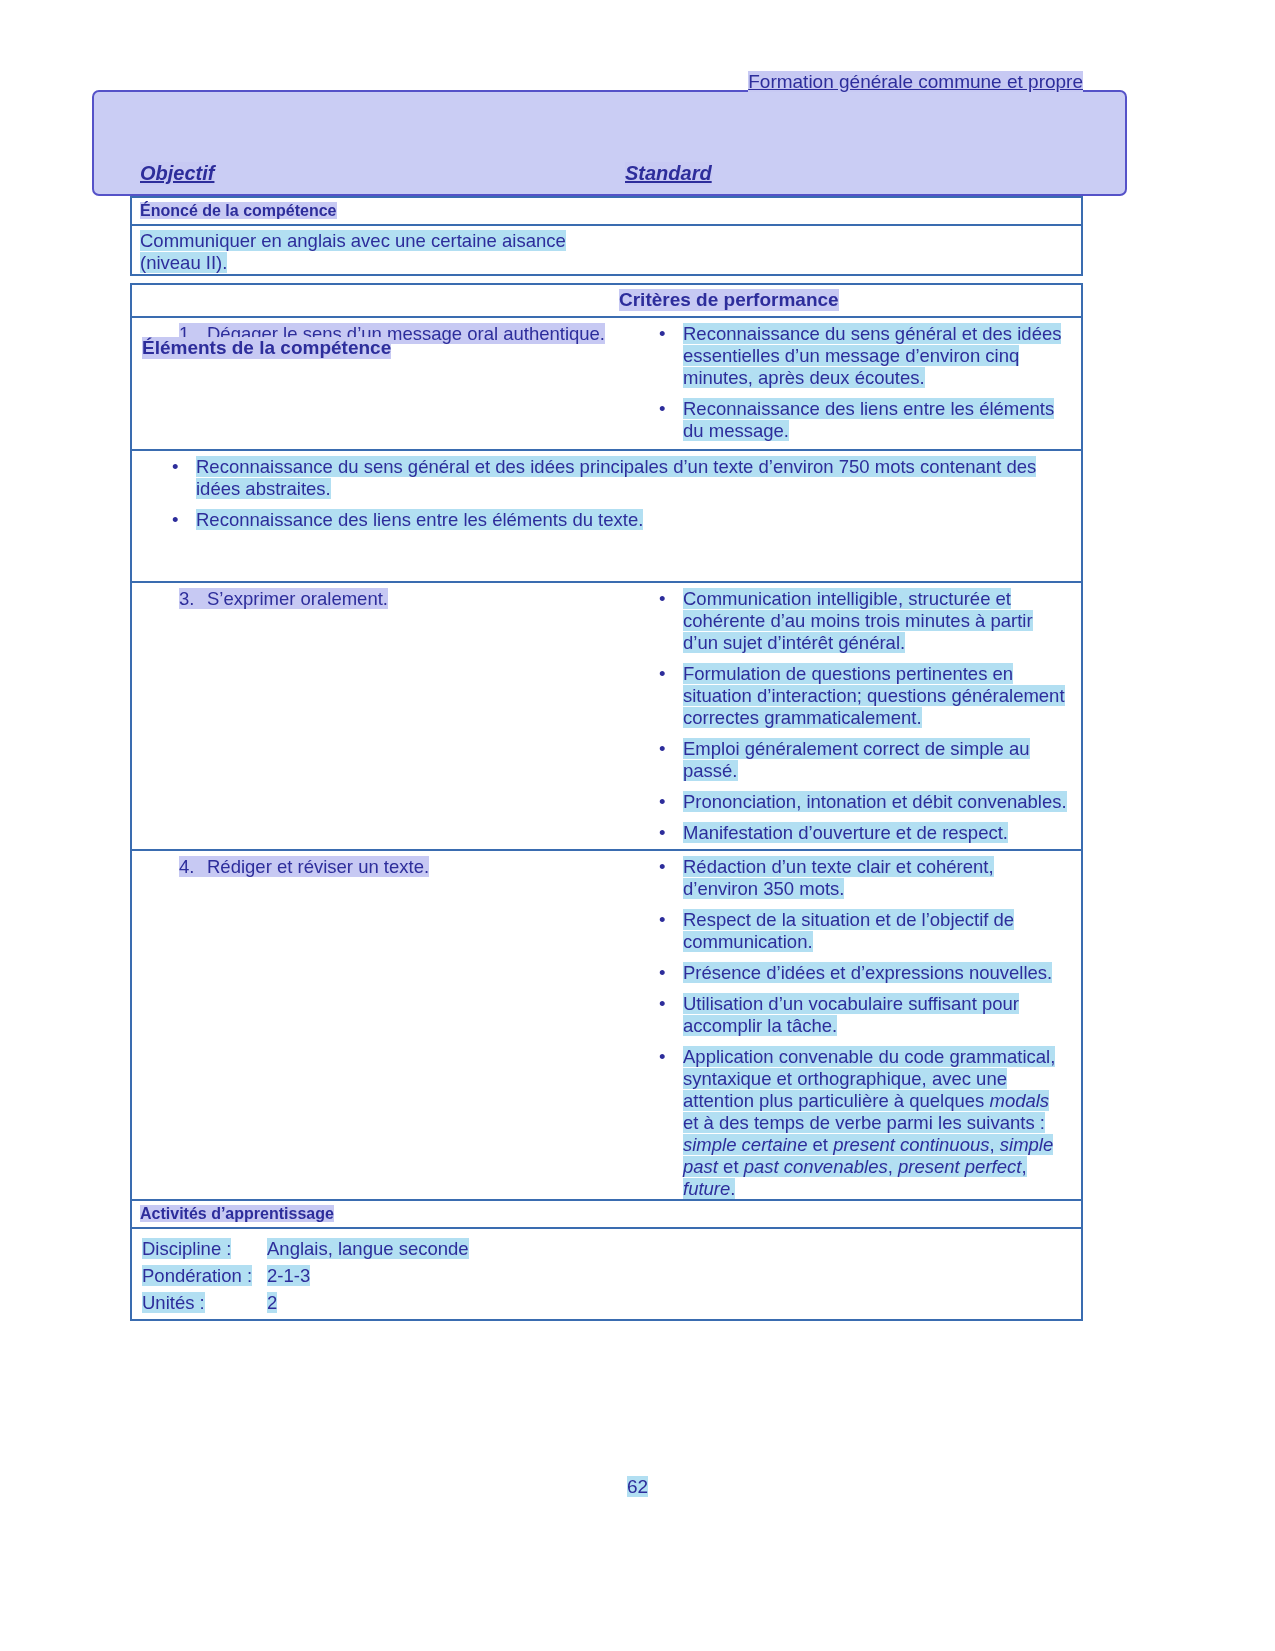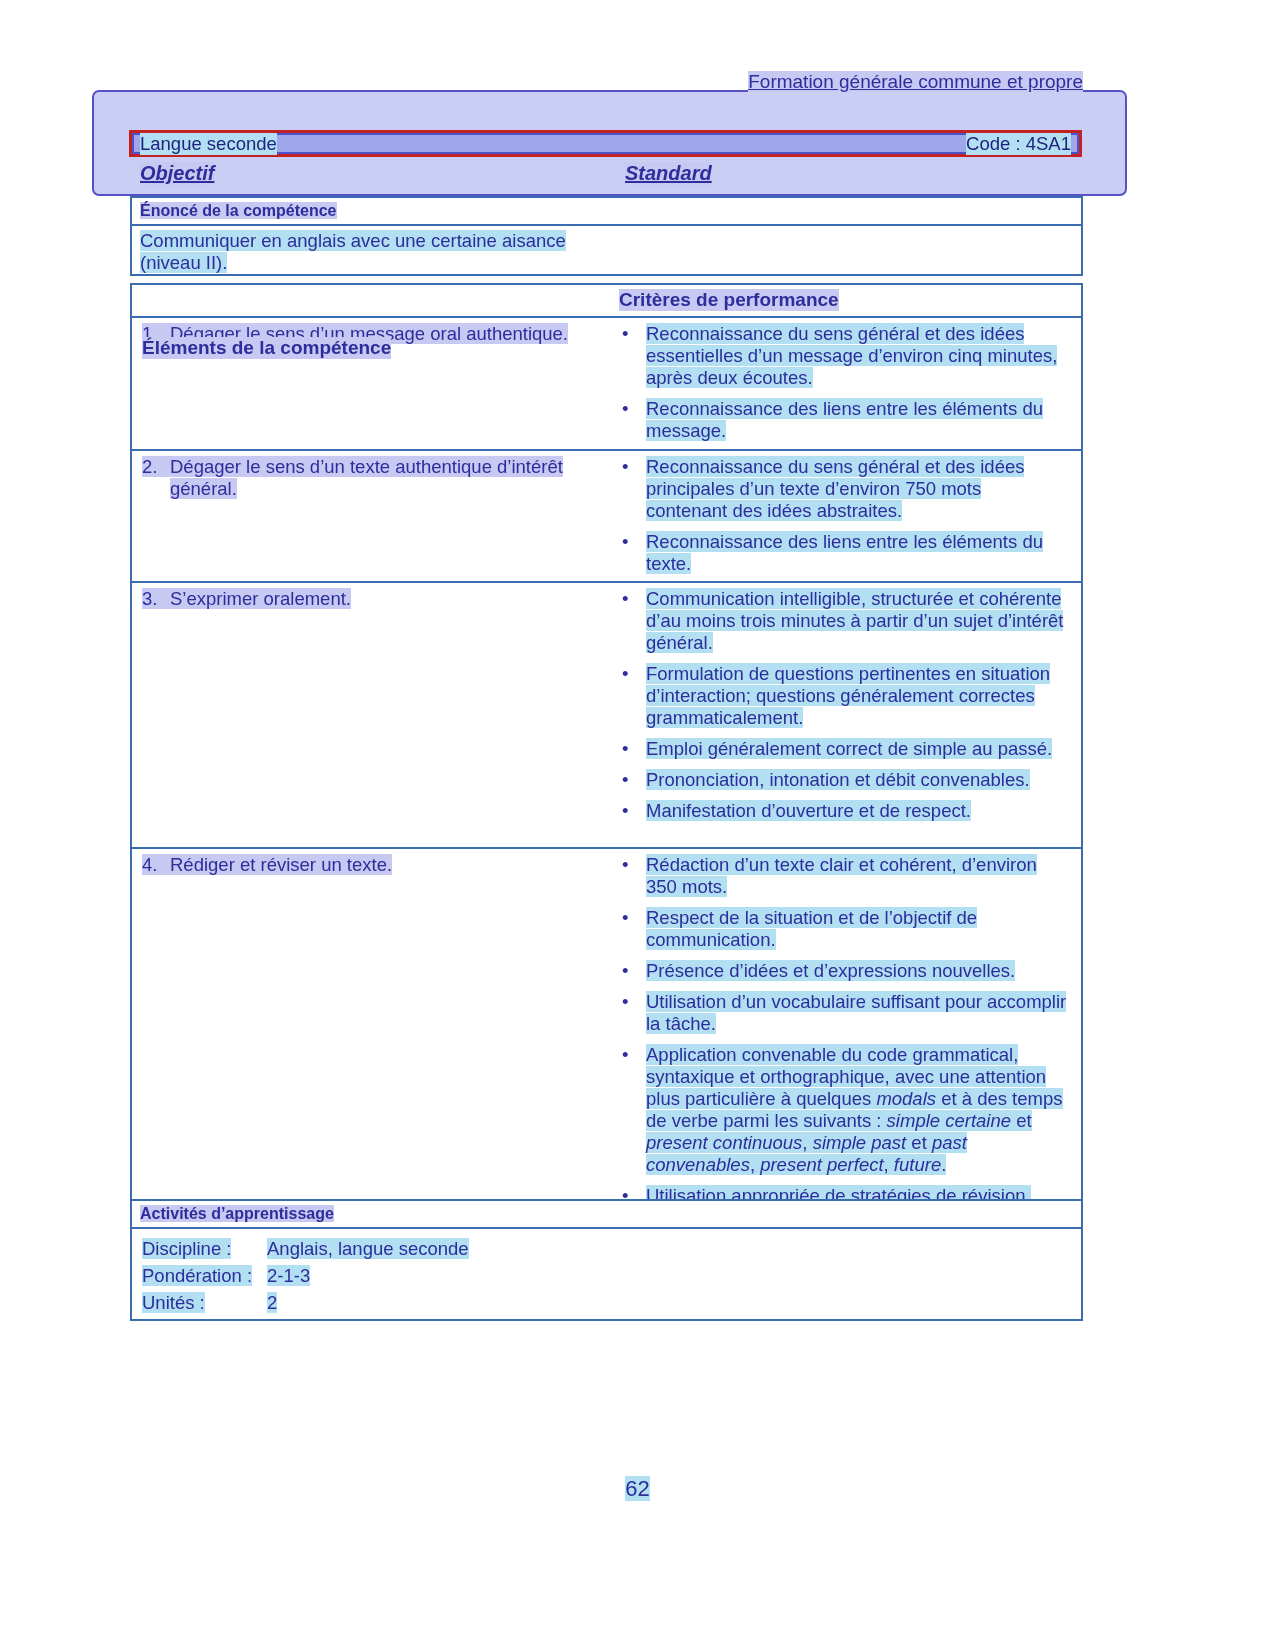--- a/index.html
+++ b/index.html
@@ -23,50 +23,46 @@
 
   .sec{position:absolute;left:130px;width:953px;border:2px solid #3a6cb0;background:#fff;
        font-size:18.5px;box-sizing:border-box;}
   .sec-header{border-bottom:2px solid #3a6cb0;padding:4px 8px;font-weight:bold;font-size:16px;}
   #sec1{top:196px;height:80px;}
   #sec1 .sec-body{padding:4px 8px;line-height:22px;}
   #sec2{top:283px;min-height:909px;}
   .tbl-head{position:relative;height:31px;border-bottom:2px solid #3a6cb0;font-weight:bold;font-size:19px;}
   .tbl-head .c1{position:absolute;left:10px;top:4px;margin-top:48px;}
   .tbl-head .c2{position:absolute;left:487px;top:4px;}
-  .trow{display:flex;}
+  .trow{display:flex;padding-left:37px;}
   .trow.rb{border-bottom:2px solid #3a6cb0;}
   .cell-left{flex:0 0 487px;box-sizing:border-box;padding:5px 12px 5px 10px;line-height:22px;}
   .item{padding-left:28px;text-indent:-28px;}
   .num{display:inline-block;width:28px;text-indent:0;}
   .cell-right{flex:1;padding:5px 10px 5px 0;line-height:22px;}
   .bullet{display:flex;margin-bottom:9px;}
   .bullet:last-child{margin-bottom:0;}
   .dot{flex:0 0 27px;padding-left:3px;box-sizing:border-box;}
   .btext{flex:1;padding-right:4px;}
   #sec3{top:1199px;height:122px;}
   #sec3 .sec-body{padding:6px 10px;}
   .field{line-height:27px;}
   .flabel{display:inline-block;width:125px;}
-  .page-num{position:absolute;left:0;right:0;top:1476px;text-align:center;font-size:22px;}
+  .page-num{position:absolute;left:0;right:0;top:1476px;text-align:center;font-size:19px;}
 </style>
 </head>
 <body>
 
 <div class="page">
 
   <div class="top-header">
     <span class="hl-l u">Formation générale commune et propre</span>
   </div>
 
   <div class="banner">
-    <div class="code-bar">
-      <span class="hl-c">Langue seconde</span>
-      <span class="hl-c">Code : 4SA1</span>
-    </div>
     <span class="obj hl-l u">Objectif</span>
     <span class="std hl-l u">Standard</span>
   </div>
 
   <div class="sec" id="sec1">
     <div class="sec-header">
       <span class="hl-l">Énoncé de la compétence</span>
     </div>
     <div class="sec-body">
       <div>
@@ -93,23 +89,20 @@
               <span class="dot">•</span>
               <div class="btext"><span class="hl-c">Reconnaissance du sens général et des idées essentielles d’un message d’environ cinq minutes, après deux écoutes.</span></div>
             </div>
             <div class="bullet">
               <span class="dot">•</span>
               <div class="btext"><span class="hl-c">Reconnaissance des liens entre les éléments du message.</span></div>
             </div>
           </div>
         </div>
         <div class="trow rb" style="min-height: 130px;">
-          <div class="cell-left">
-            <div class="item"><span class="hl-l"><span class="num">2.</span>Dégager le sens d’un texte authentique d’intérêt général.</span></div>
-          </div>
           <div class="cell-right">
             <div class="bullet">
               <span class="dot">•</span>
               <div class="btext"><span class="hl-c">Reconnaissance du sens général et des idées principales d’un texte d’environ 750 mots contenant des idées abstraites.</span></div>
             </div>
             <div class="bullet">
               <span class="dot">•</span>
               <div class="btext"><span class="hl-c">Reconnaissance des liens entre les éléments du texte.</span></div>
             </div>
           </div>

